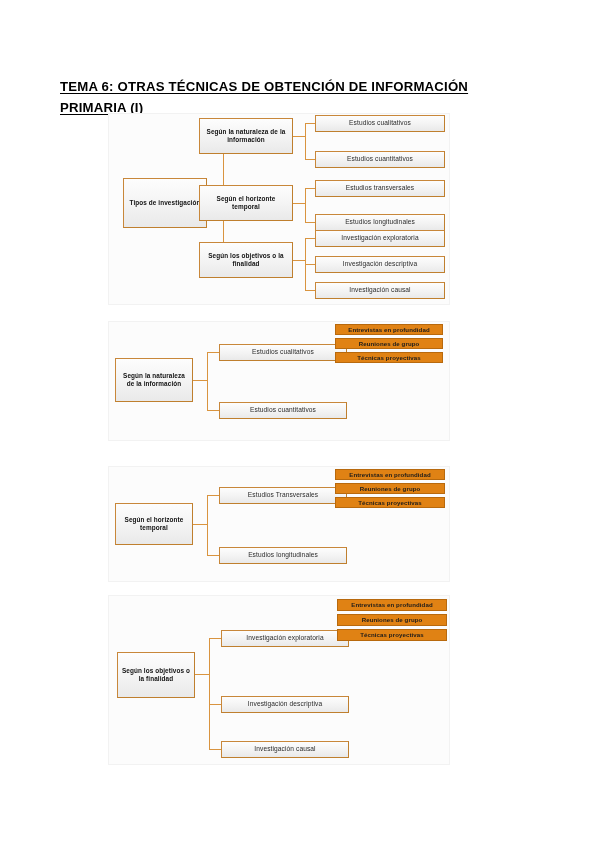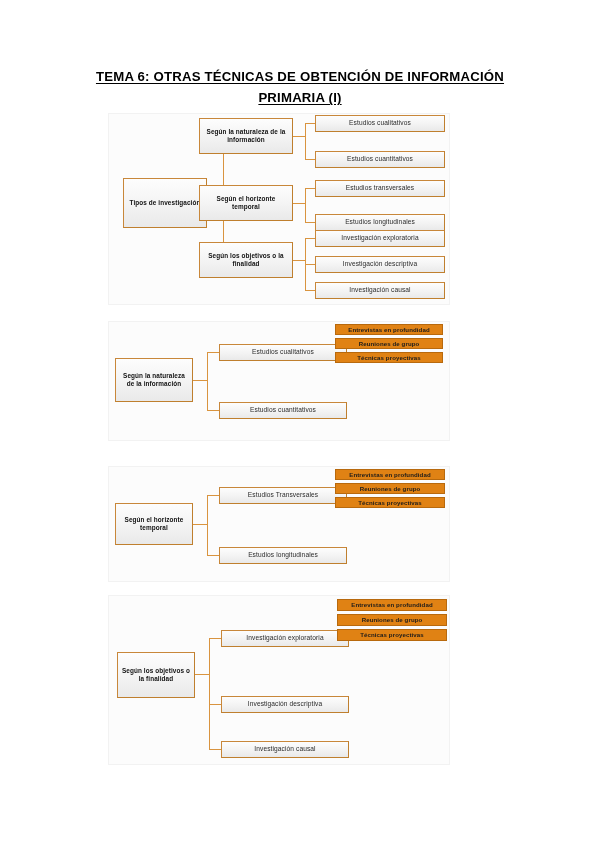--- a/index.html
+++ b/index.html
@@ -14,23 +14,22 @@
     font-family: "Liberation Sans", sans-serif;
     color: #000;
     overflow: hidden;
     position: relative;
   }
 
   
   .page-title {
     position: absolute;
     left: 60px;
-    top: 66px;
+    top: 76px;
     width: 480px;
-    text-align: center;
     font-size: 13.2px;
     font-weight: bold;
     line-height: 21px;
     letter-spacing: 0.2px;
   }
   .page-title .tline {
     display: inline-block;
     text-decoration: underline;
     text-underline-offset: 2px;
   }

